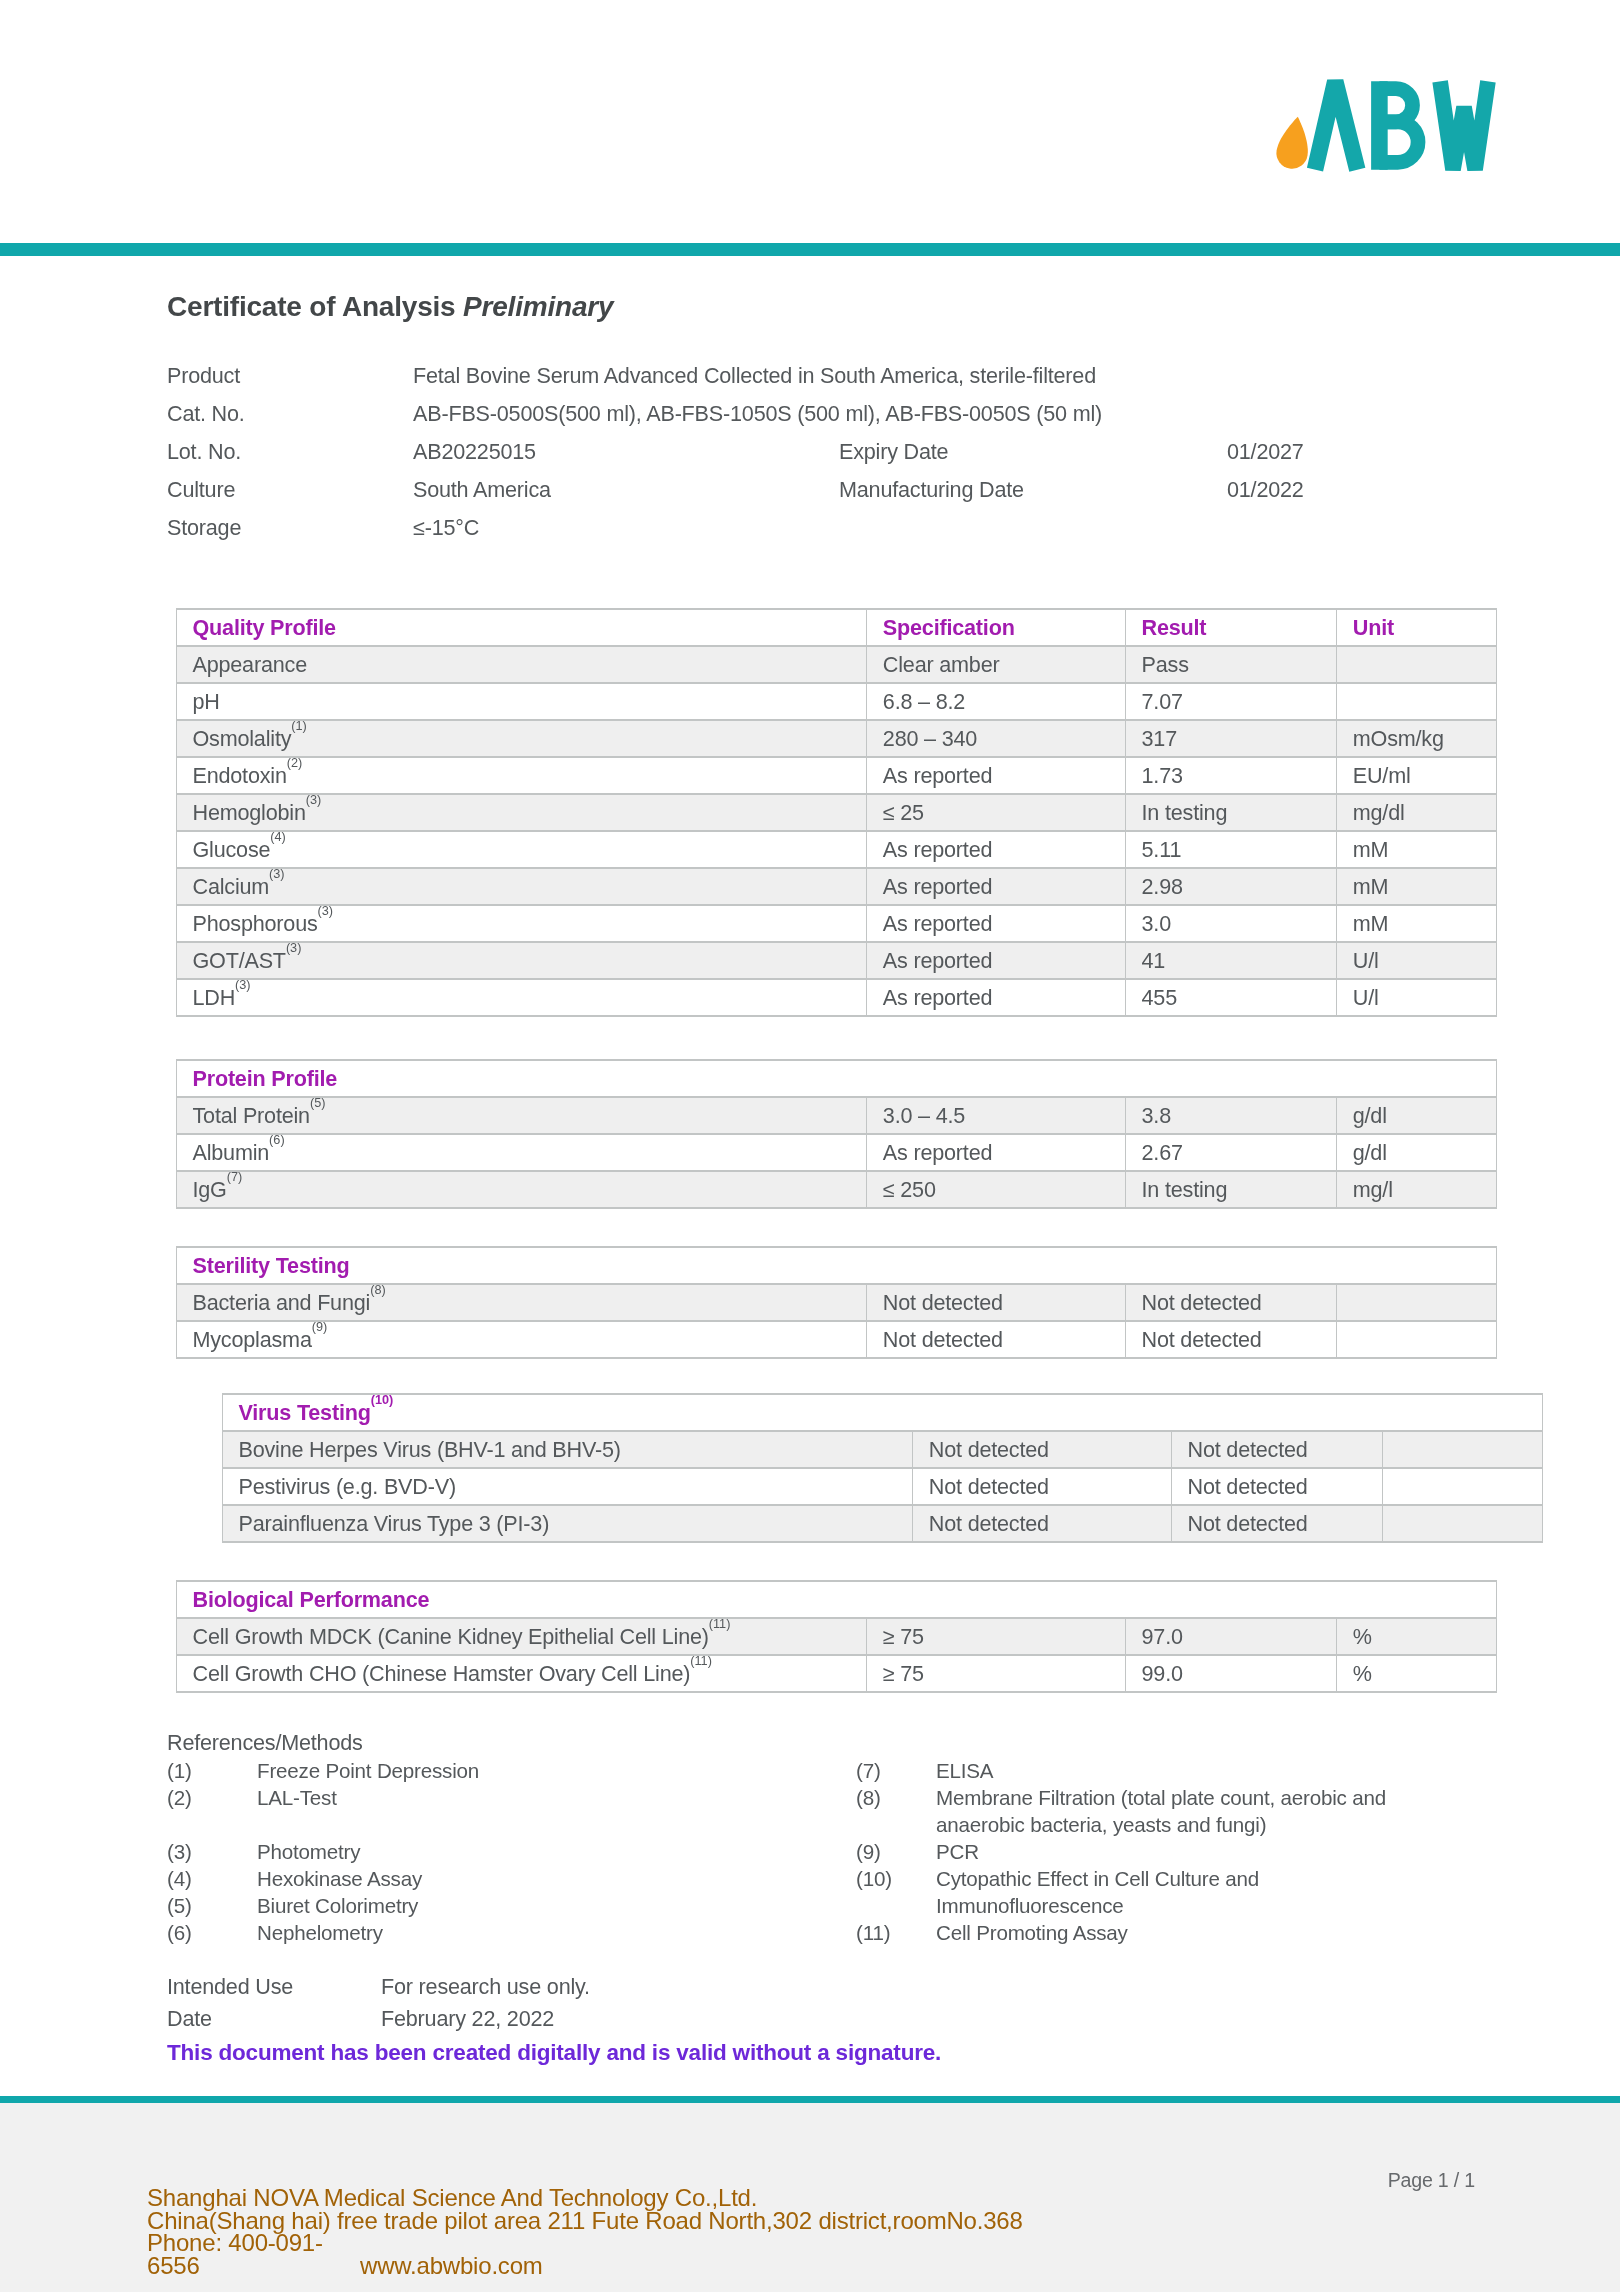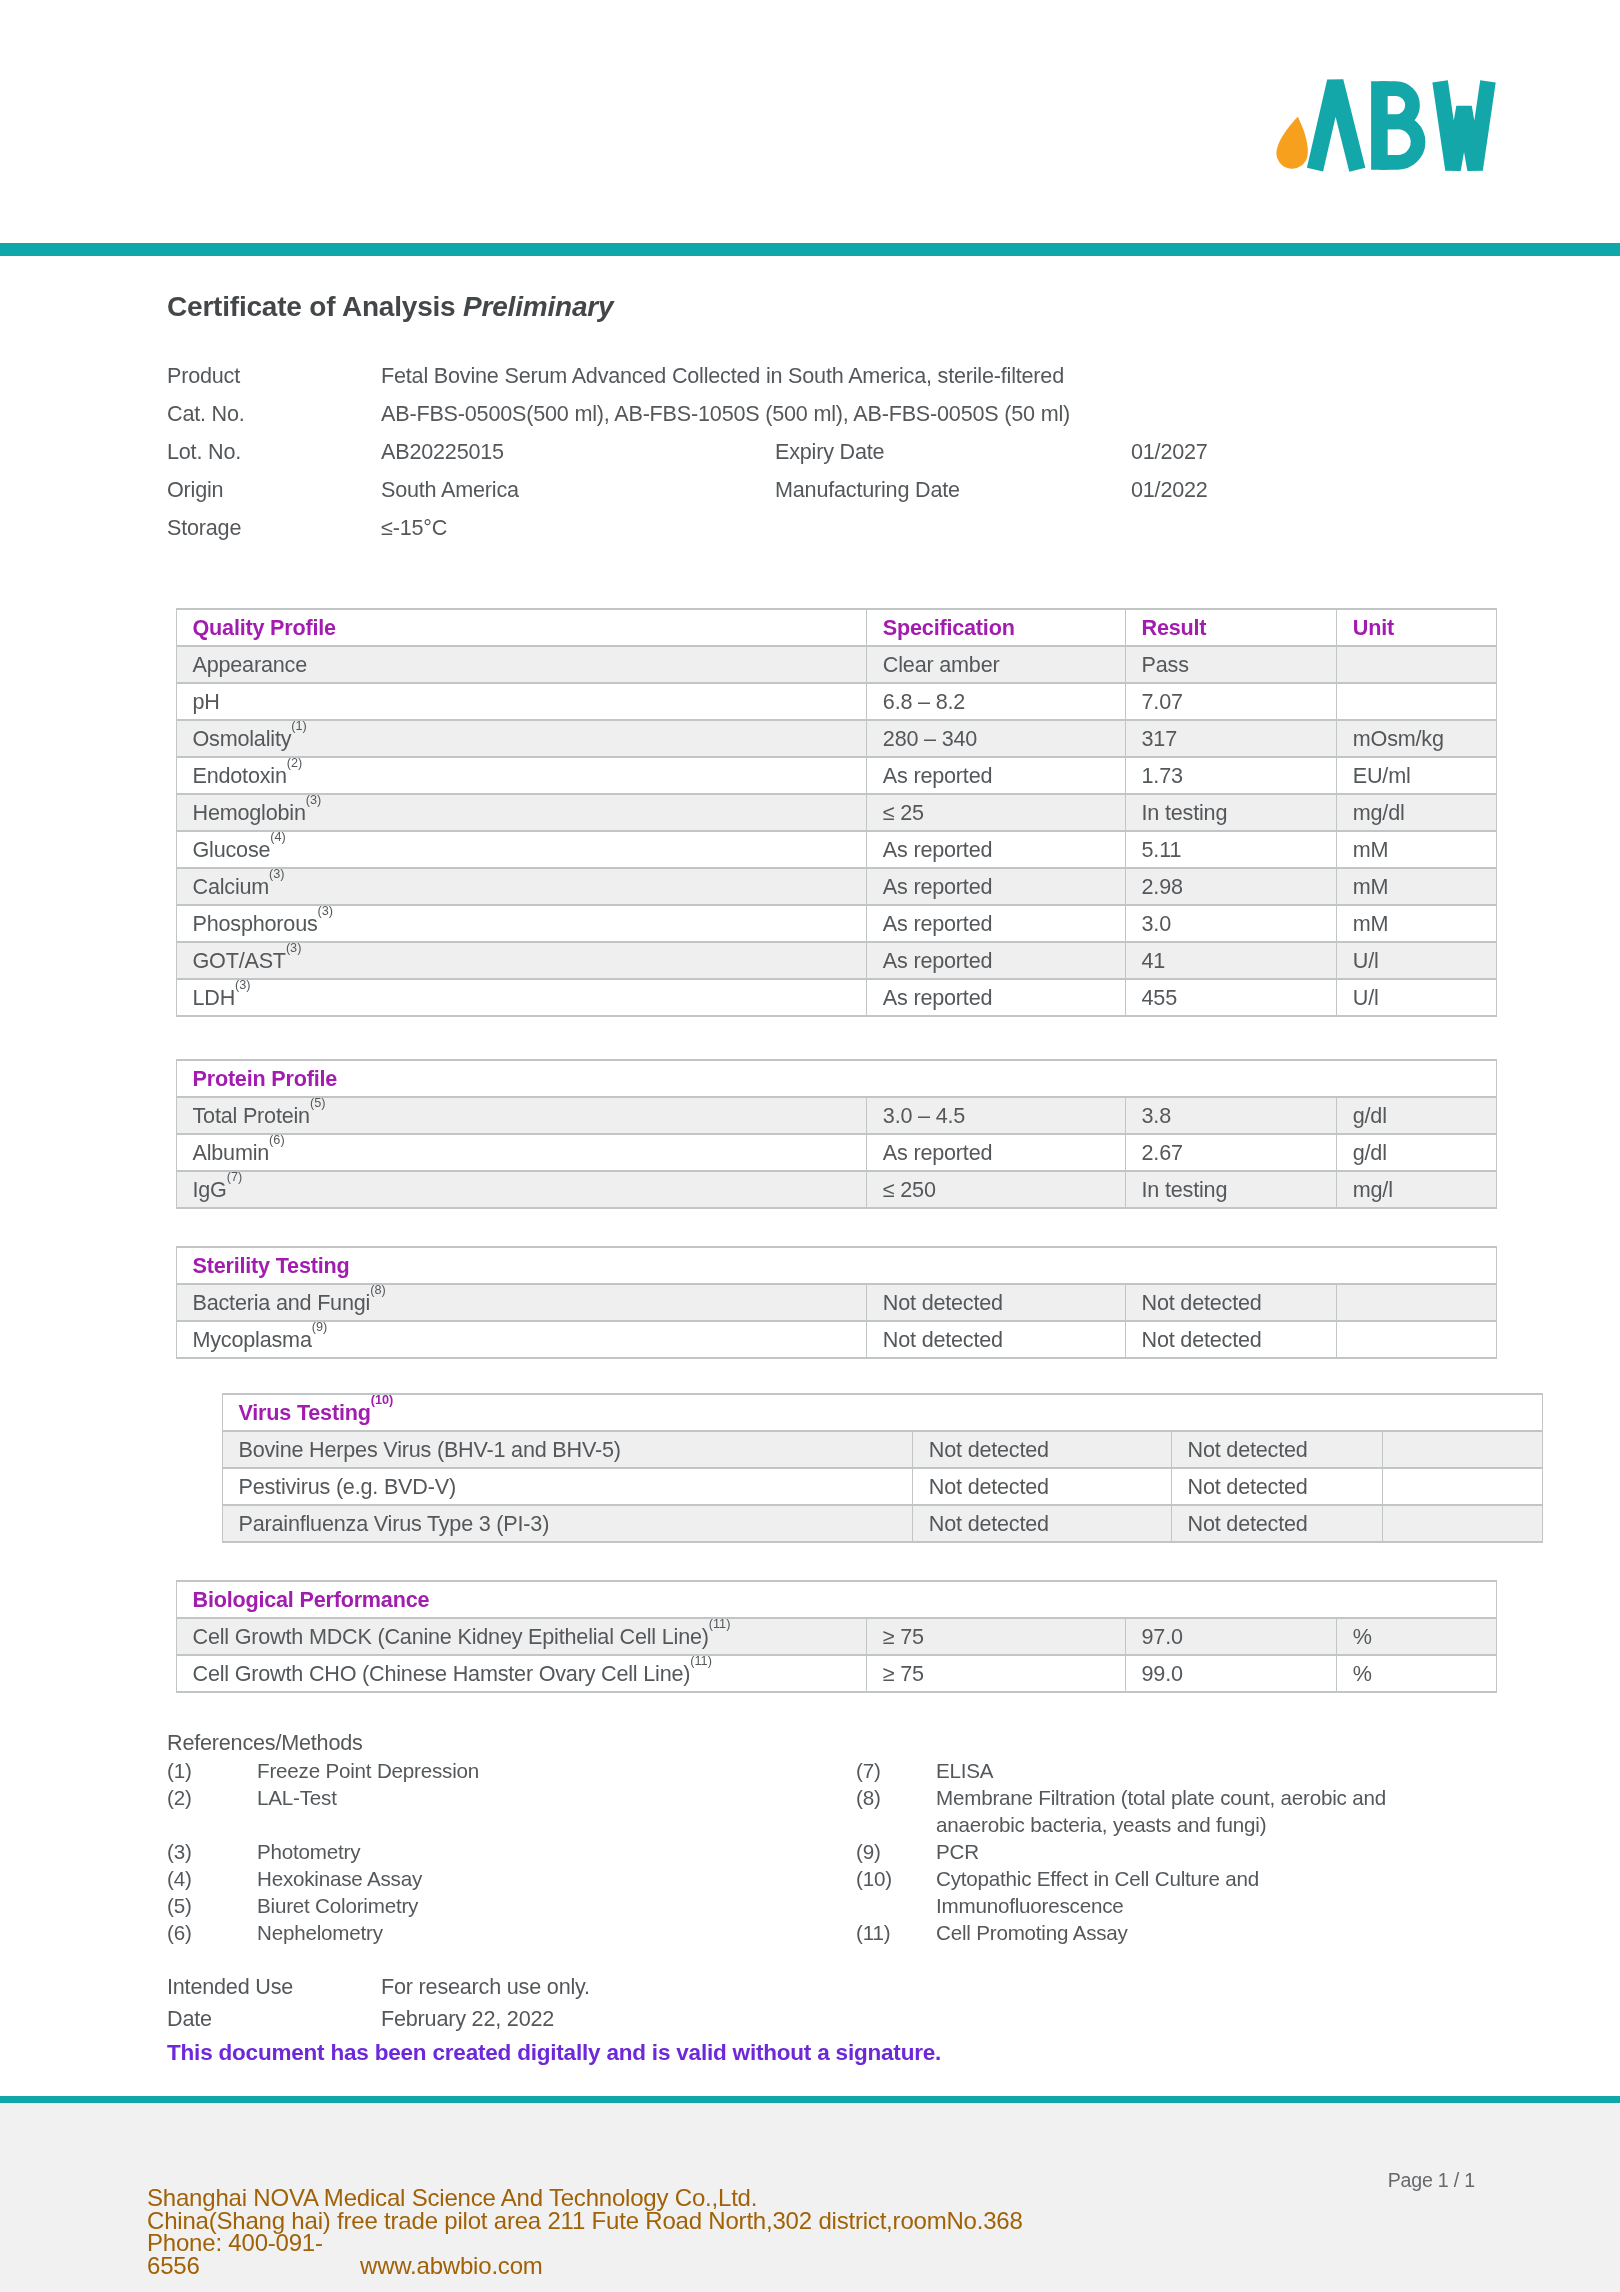--- a/index.html
+++ b/index.html
@@ -12,21 +12,21 @@
   .logo{position:absolute;top:69px;right:121px;width:230px;height:113px;}
   .bar-top{position:absolute;top:243px;left:0;width:100%;height:12.7px;background:var(--accent);}
   .bar-bottom{position:absolute;top:2096px;left:0;width:100%;height:7.8px;background:var(--accent);}
 
   
   .content{position:absolute;left:167px;top:286px;width:1338px;}
   h1.title{margin:0;font-size:28px;line-height:41px;font-weight:600;color:#434749;}
   h1.title .italic{font-style:italic;}
 
   .info{margin-top:30px;font-size:21.6px;}
-  .info-row{display:grid;grid-template-columns:214px 394px 356px 1fr;min-height:38px;align-items:center;}
+  .info-row{display:grid;grid-template-columns:214px 394px 356px 1fr;min-height:38px;align-items:center;gap:32px;}
 
   .tblwrap{margin-left:8.8px;}
   .tw0{margin-top:61px;} .tw1{margin-top:42px;} .tw2{margin-top:37px;}
   .tw3{margin-top:34px;padding-left:46px;} .tw4{margin-top:37px;}
   table.qtable{border-collapse:collapse;table-layout:fixed;width:1321px;font-size:21.6px;color:#54585b;}
   table.qtable col.c1{width:52.3%;} table.qtable col.c2{width:19.6%;}
   table.qtable col.c3{width:16.0%;} table.qtable col.c4{width:12.1%;}
   table.qtable th,table.qtable td{
     border:1px solid #c2c5c5;border-top-width:2px;border-bottom-width:2px;
     height:35px;padding:0 5.9px 0 15.7px;text-align:left;vertical-align:middle;
@@ -91,21 +91,21 @@
       <span>Cat. No.</span>
       <span style="grid-column:2 / 5">AB-FBS-0500S(500 ml), AB-FBS-1050S (500 ml), AB-FBS-0050S (50 ml)</span>
     </div>
     <div class="info-row">
       <span>Lot. No.</span>
       <span>AB20225015</span>
       <span>Expiry Date</span>
       <span>01/2027</span>
     </div>
     <div class="info-row">
-      <span>Origin</span>
+      <span>Culture</span>
       <span>South America</span>
       <span>Manufacturing Date</span>
       <span>01/2022</span>
     </div>
     <div class="info-row">
       <span>Storage</span>
       <span>≤-15°C</span>
     </div>
   </div>
 

